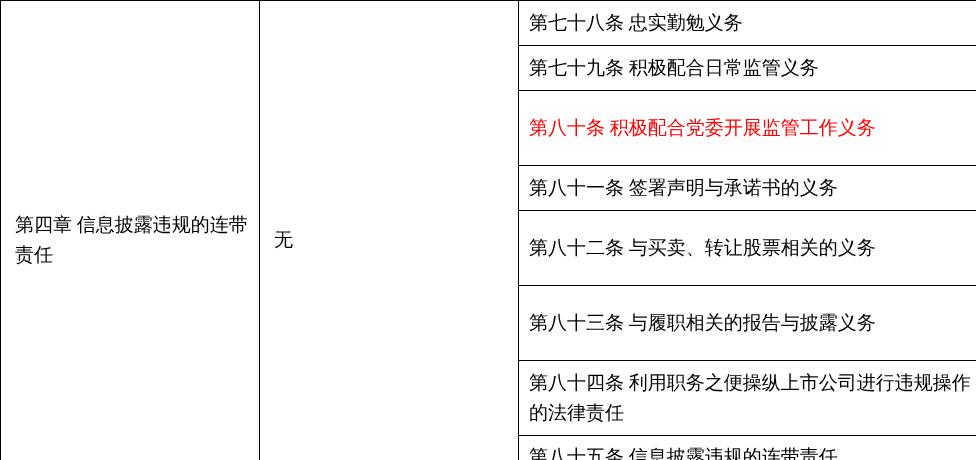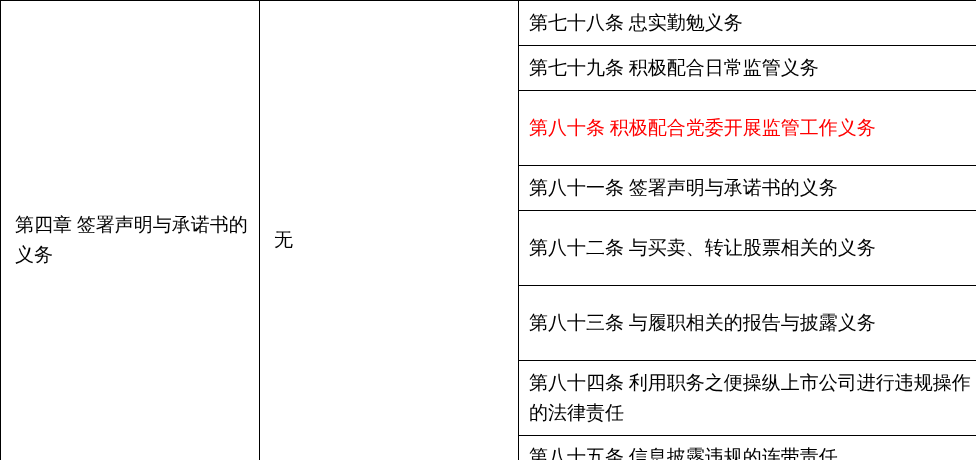--- a/index.html
+++ b/index.html
@@ -80,21 +80,21 @@
   .r8 { height: 42px; }
 </style>
 </head>
 <body>
 
 <div class="outer-wrap">
   <table class="doc-table">
     <tbody>
         <tr>
       <td class="col-chapter chapter-cell">
-        <div class="cell-text">第四章  签署声明与承诺书的义务</div>
+        <div class="cell-text">第四章  信息披露违规的连带责任</div>
       </td>
       <td class="col-middle middle-cell">
         <div class="cell-text">无</div>
       </td>
       <td class="col-items">
         <table class="items-table">
           <tbody>
                 <tr>
             <td class="r1">
               <div class="item-text">第七十八条  忠实勤勉义务</div>

